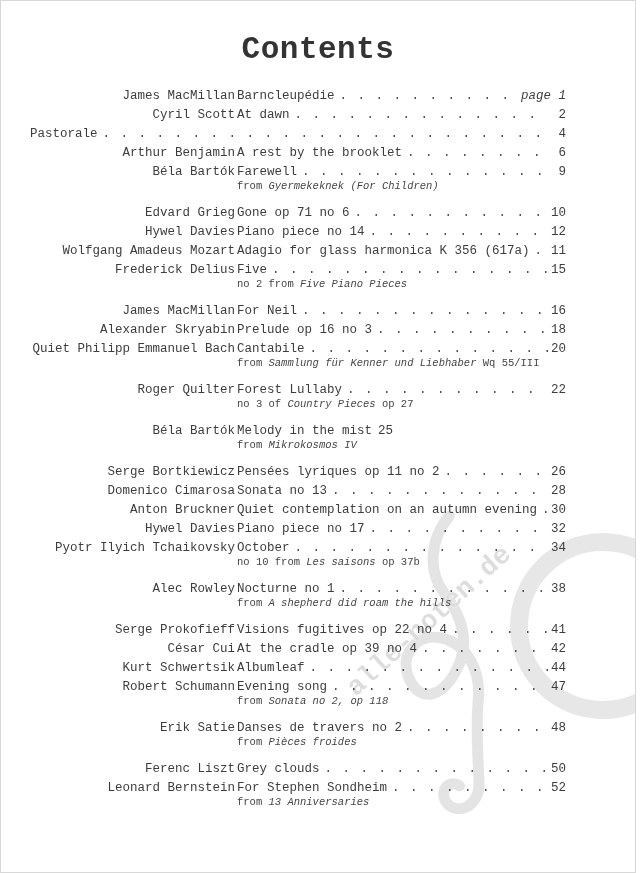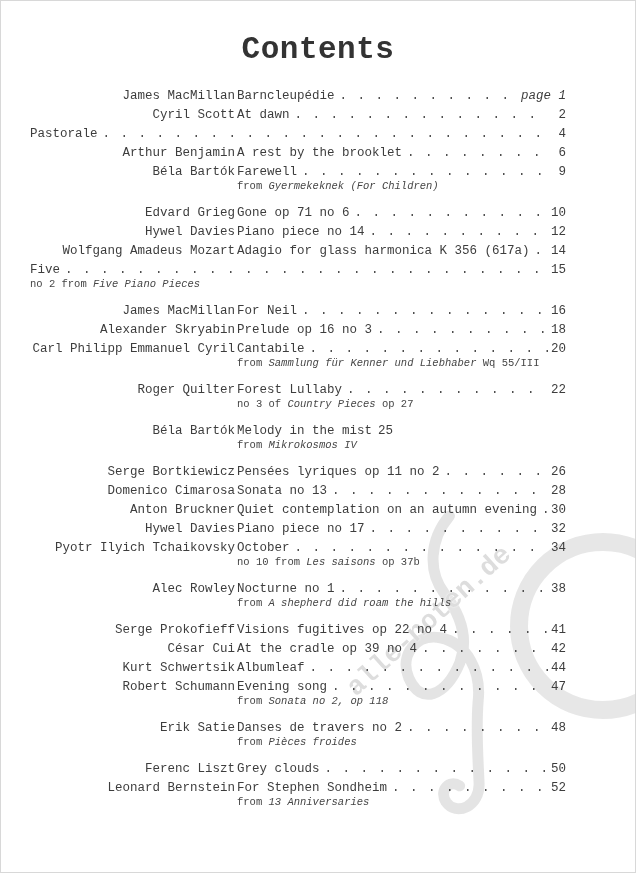--- a/index.html
+++ b/index.html
@@ -222,27 +222,28 @@
 
     </div>
   </div>
 
   <div class="entry">
     <div class="composer">Wolfgang Amadeus Mozart</div>
     <div class="right-col">
       <div class="title-line">
         <span class="title">Adagio for glass harmonica K 356 (617a)</span>
         <span class="dots">. . . . . . . . . . . . . . . . . . . . . . . . . . . . . . . . . . . . . . . . . . . . . . . . . . . . . . . . . . . . . . . . . . . . . . . . . . . . . . . . . . . . . . . . . . </span>
-        <span class="pagenum">14</span>
-      </div>
-
-    </div>
-  </div>
-
-  <div class="entry">
+        <span class="pagenum">11</span>
+      </div>
+
+    </div>
+  </div>
+
+  <div class="entry">
+    <div class="composer">Frederick Delius</div>
     <div class="right-col">
       <div class="title-line">
         <span class="title">Five</span>
         <span class="dots">. . . . . . . . . . . . . . . . . . . . . . . . . . . . . . . . . . . . . . . . . . . . . . . . . . . . . . . . . . . . . . . . . . . . . . . . . . . . . . . . . . . . . . . . . . </span>
         <span class="pagenum">15</span>
       </div>
       <div class="subtitle">
         <span class="sub-pre">no 2 from </span><span class="sub-it">Five Piano Pieces</span><span class="sub-post"></span>
       </div>
     </div>
@@ -266,21 +267,21 @@
       <div class="title-line">
         <span class="title">Prelude op 16 no 3</span>
         <span class="dots">. . . . . . . . . . . . . . . . . . . . . . . . . . . . . . . . . . . . . . . . . . . . . . . . . . . . . . . . . . . . . . . . . . . . . . . . . . . . . . . . . . . . . . . . . . </span>
         <span class="pagenum">18</span>
       </div>
 
     </div>
   </div>
 
   <div class="entry">
-    <div class="composer">Carl Philipp Emmanuel Cyril</div>
+    <div class="composer">Quiet Philipp Emmanuel Bach</div>
     <div class="right-col">
       <div class="title-line">
         <span class="title">Cantabile</span>
         <span class="dots">. . . . . . . . . . . . . . . . . . . . . . . . . . . . . . . . . . . . . . . . . . . . . . . . . . . . . . . . . . . . . . . . . . . . . . . . . . . . . . . . . . . . . . . . . . </span>
         <span class="pagenum">20</span>
       </div>
       <div class="subtitle">
         <span class="sub-pre">from </span><span class="sub-it">Sammlung für Kenner und Liebhaber</span><span class="sub-post"> Wq 55/III</span>
       </div>
     </div>

